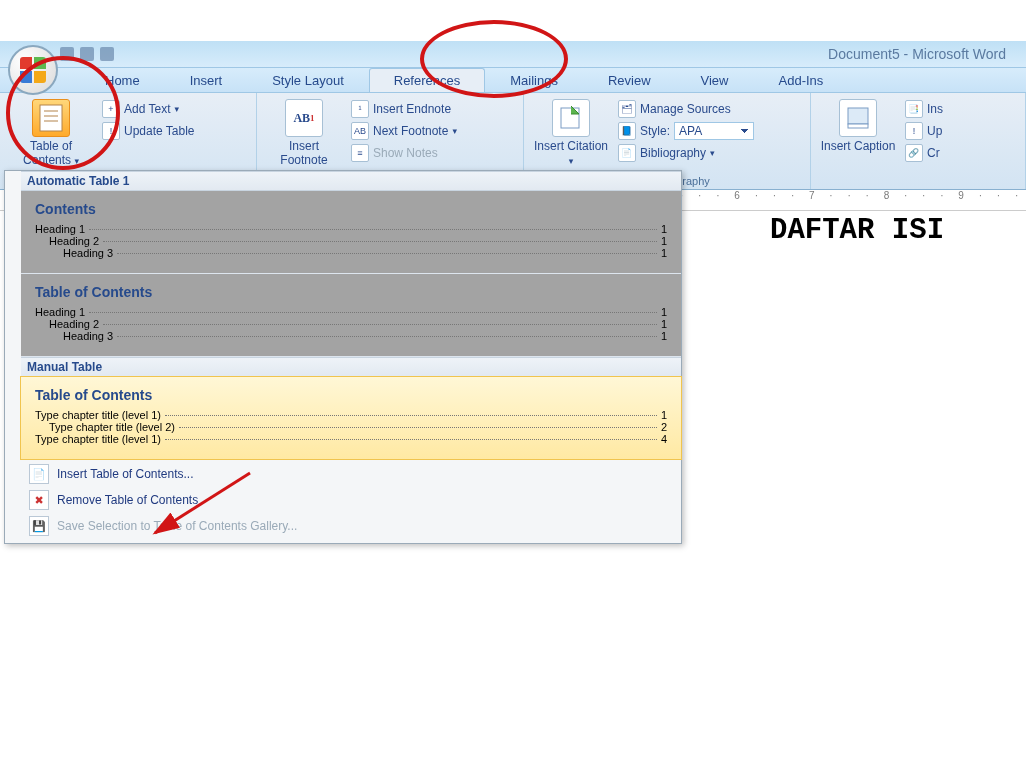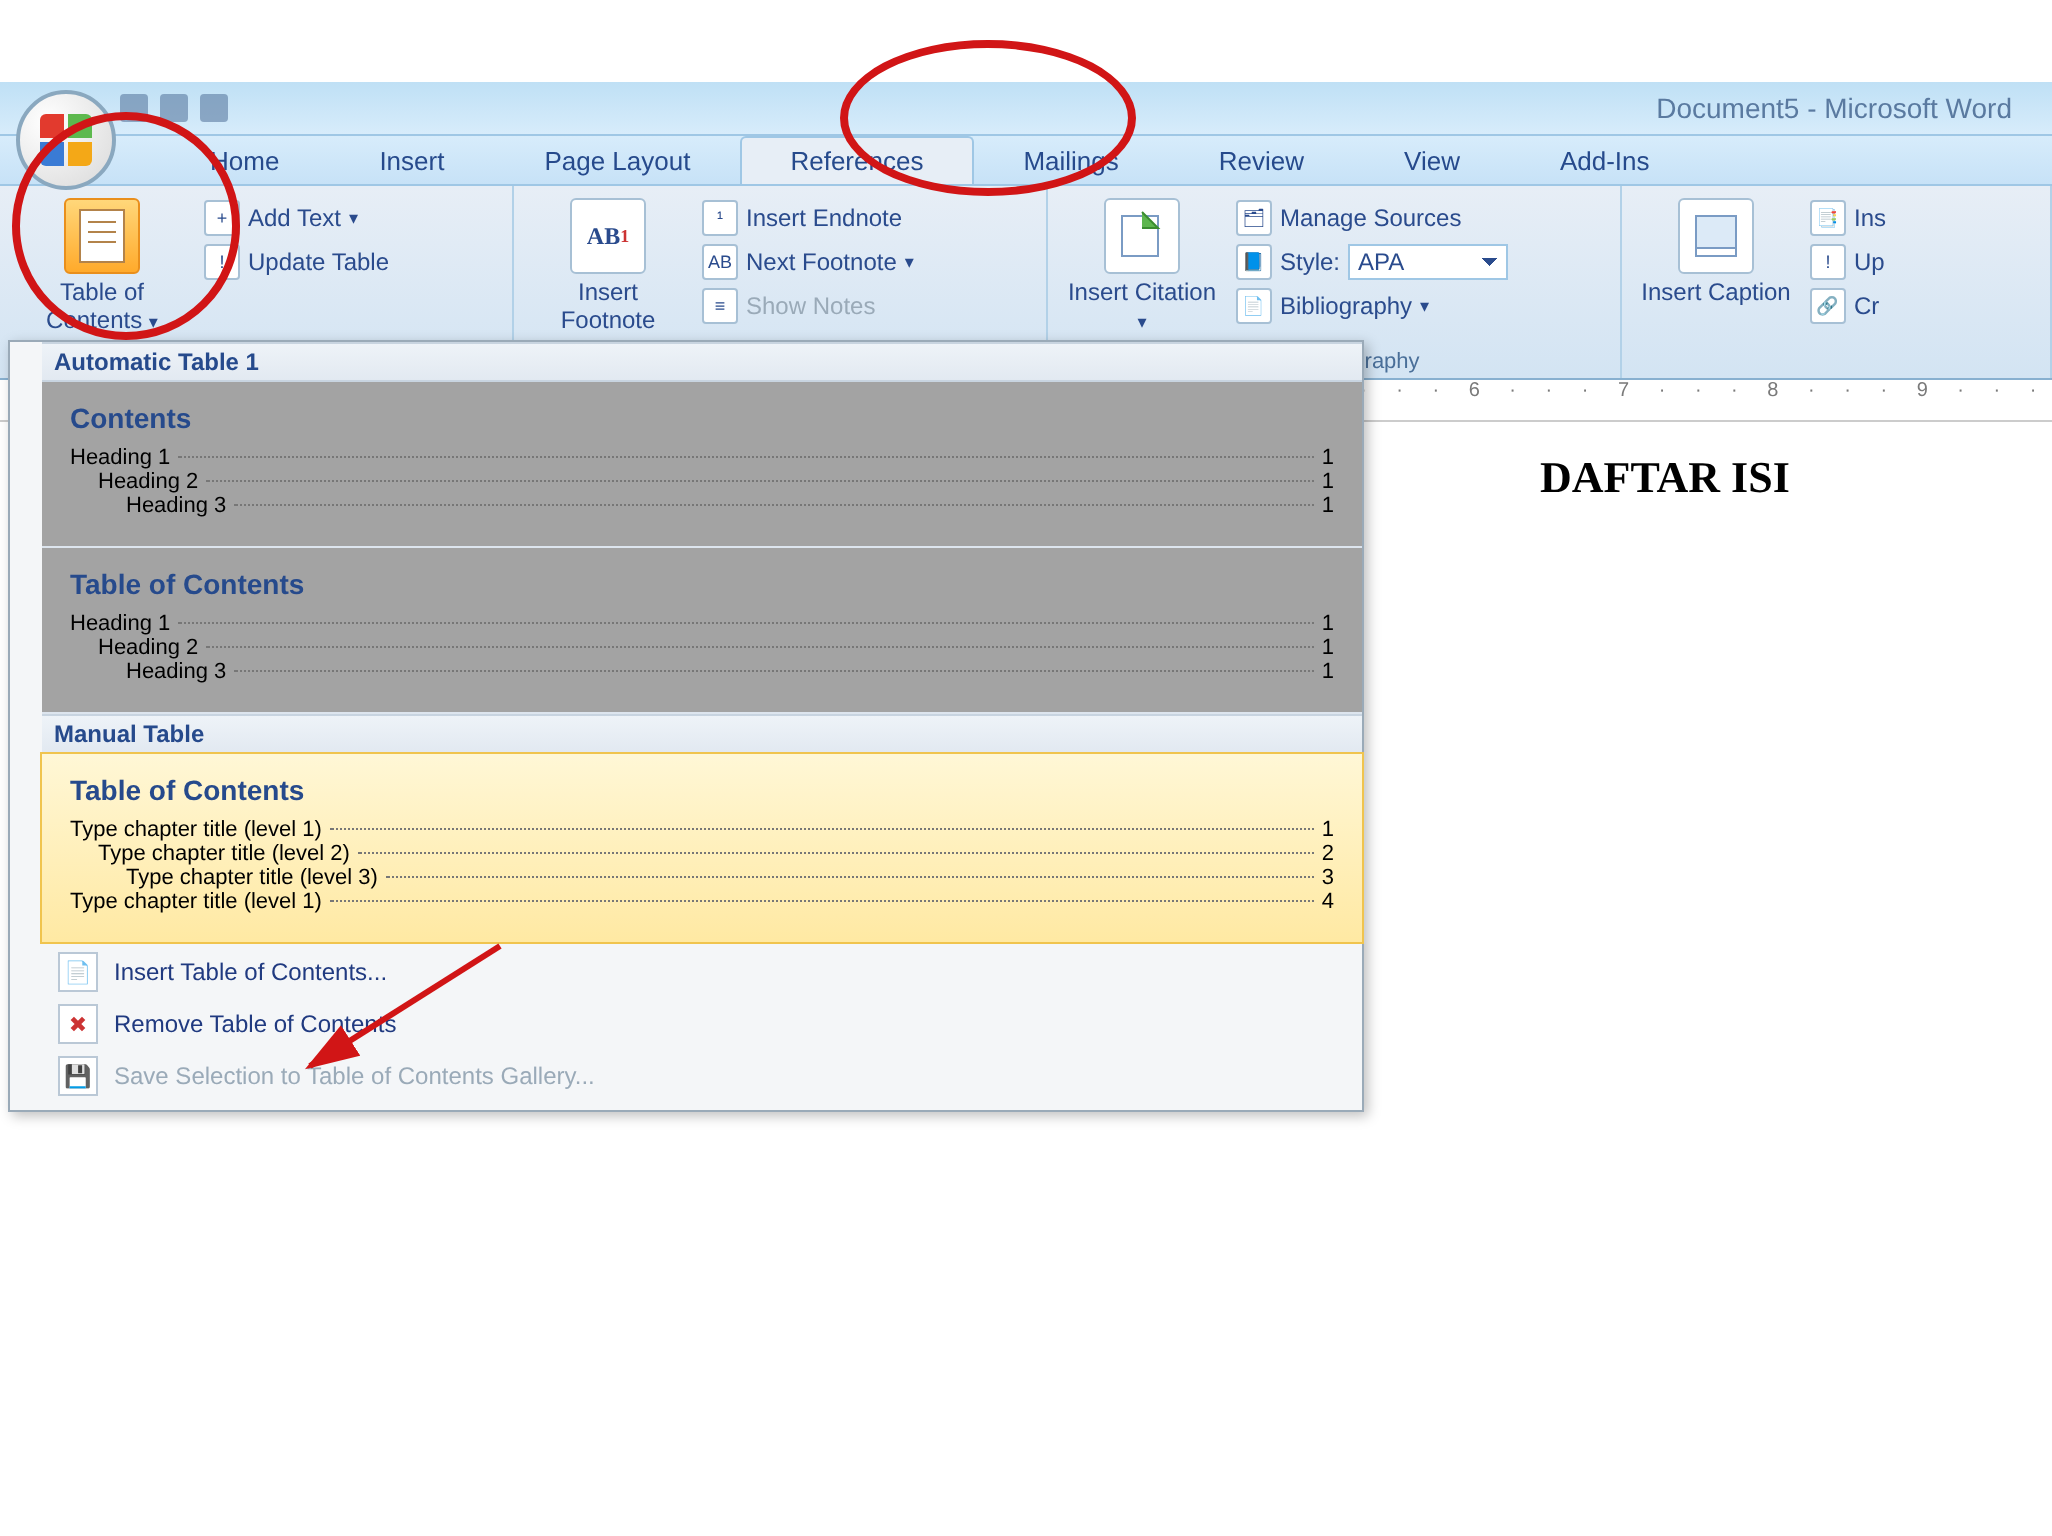--- a/index.html
+++ b/index.html
@@ -161,24 +161,24 @@
     color: #7a7a7a;
     font-size: 10px;
     padding-left: 680px;
     letter-spacing: 6px;
     white-space: nowrap;
     overflow:hidden;
   }
   .doc-heading {
     position: absolute;
     left: 770px;
-    top: 36px;
-    font-family: Liberation Serif, serif;
+    top: 24px;
+    font-family: Liberation Mono, monospace;
     font-weight: bold;
-    font-size: 22px;
+    font-size: 29px;
     color: #000;
   }
   
   .gallery {
     position: absolute;
     left: 4px;
     top: 170px;
     width: 660px;
     background: #f4f6f8;
     border: 1px solid #9aaab8;
@@ -257,21 +257,21 @@
     <span class="qat-icon"></span>
     <span class="qat-icon"></span>
     <span class="qat-icon"></span>
   </div>
   <span class="title-text">Document5 - Microsoft Word</span>
 </div>
 
 <div class="tabs">
   <div class="tab">Home</div>
   <div class="tab">Insert</div>
-  <div class="tab">Page Layout</div>
+  <div class="tab">Style Layout</div>
   <div class="tab active">References</div>
   <div class="tab">Mailings</div>
   <div class="tab">Review</div>
   <div class="tab">View</div>
   <div class="tab">Add-Ins</div>
 </div>
 
 <div class="ribbon">
 
   <div class="group" style="width:240px;">
@@ -443,25 +443,20 @@
         <div class="toc-line indent0 toc-strong">
           <span class="toc-label">Type chapter title (level 1)</span>
           <span class="toc-dots"></span>
           <span class="toc-page">1</span>
         </div>
         <div class="toc-line indent1">
           <span class="toc-label">Type chapter title (level 2)</span>
           <span class="toc-dots"></span>
           <span class="toc-page">2</span>
         </div>
-        <div class="toc-line indent2">
-          <span class="toc-label">Type chapter title (level 3)</span>
-          <span class="toc-dots"></span>
-          <span class="toc-page">3</span>
-        </div>
         <div class="toc-line indent0 toc-strong">
           <span class="toc-label">Type chapter title (level 1)</span>
           <span class="toc-dots"></span>
           <span class="toc-page">4</span>
         </div>
       </div>
   </div>
 
   <div class="gallery-footer">
     <div class="footer-item">

